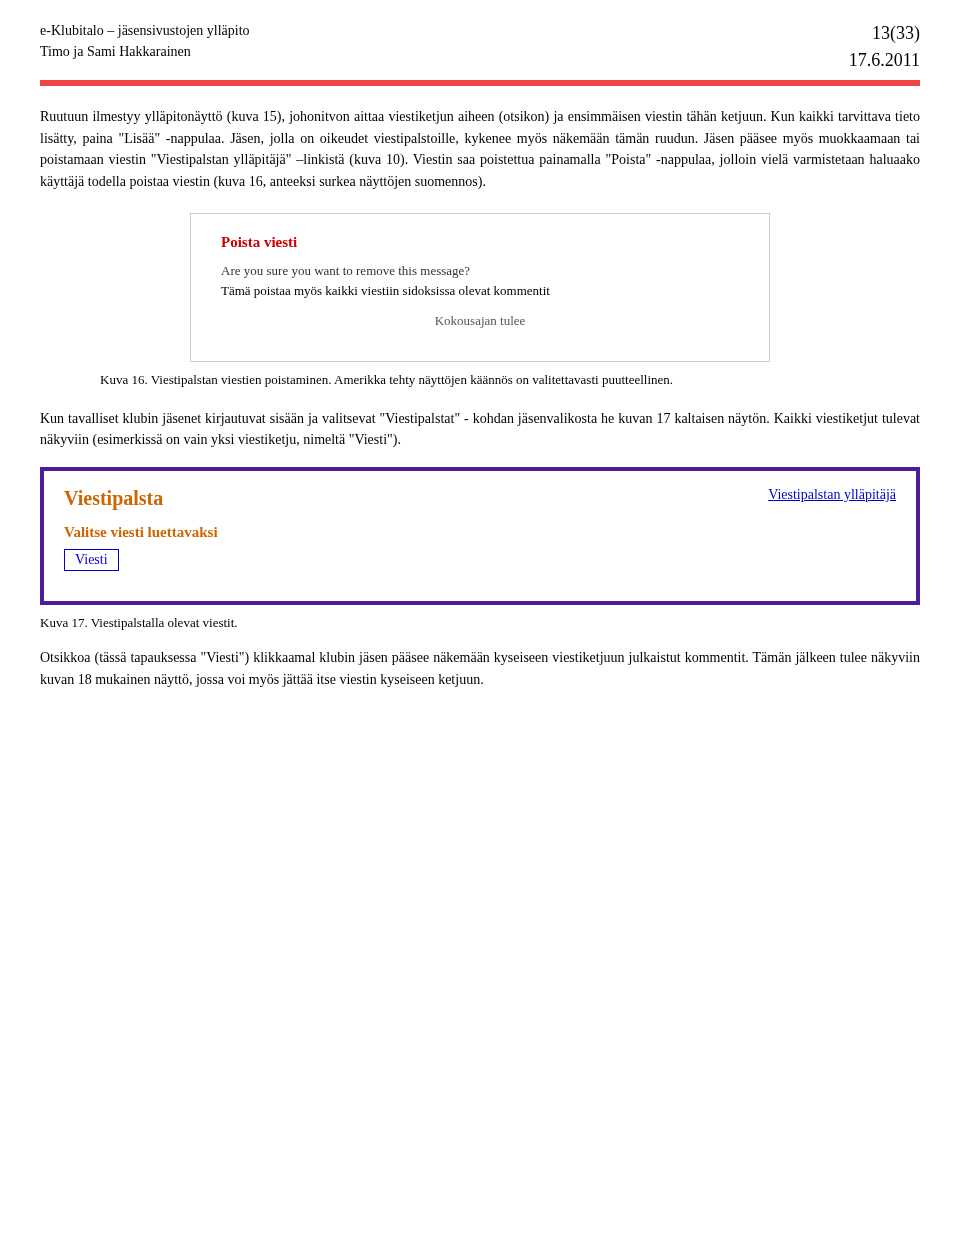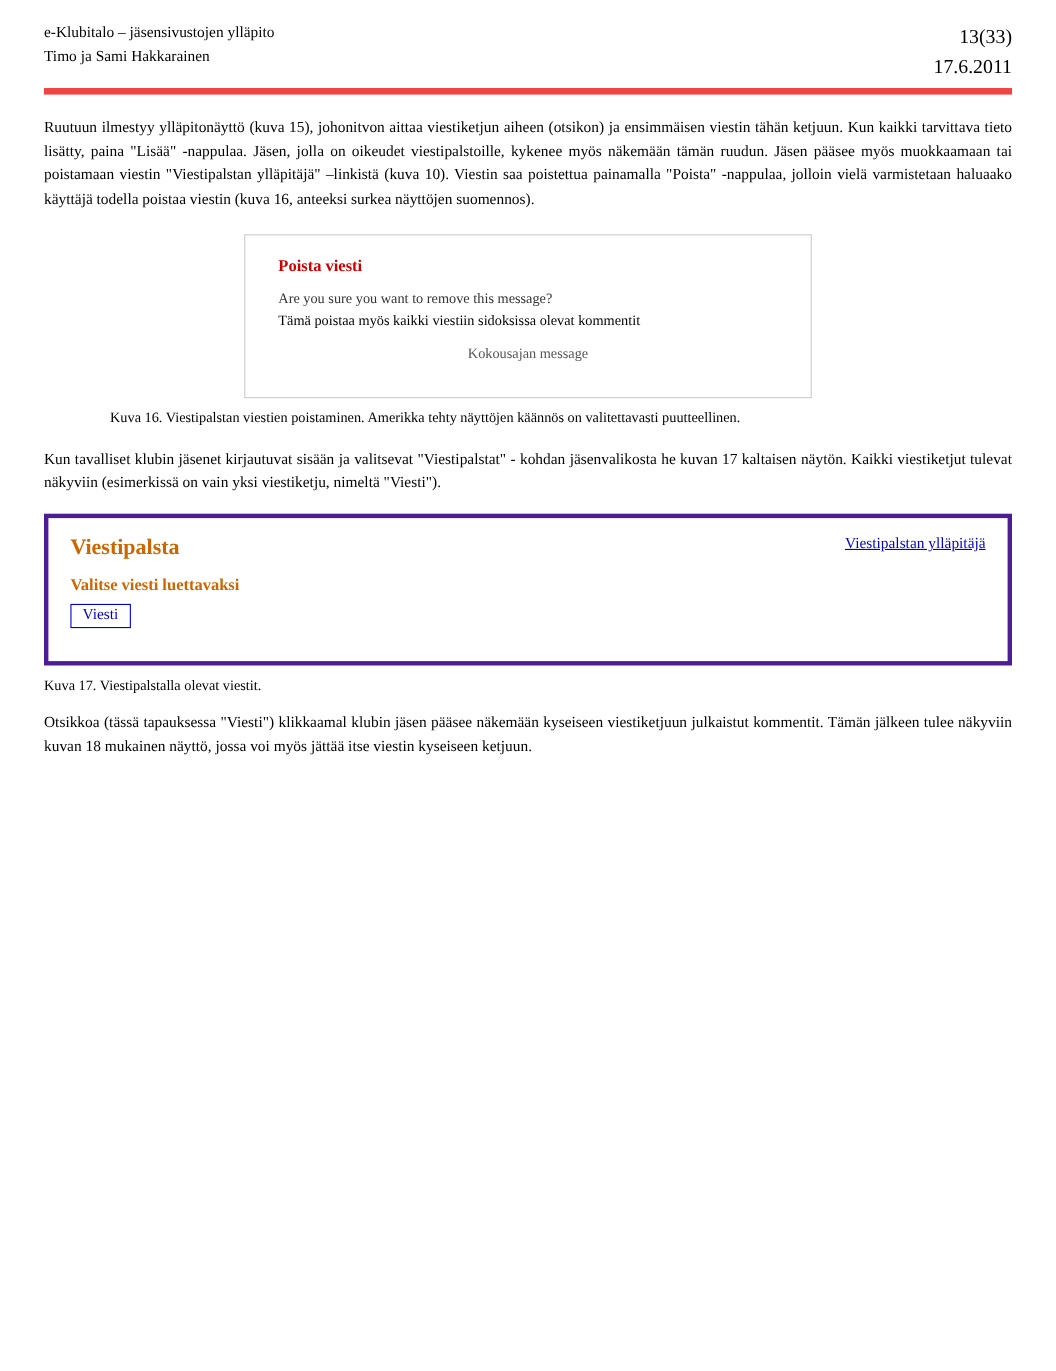--- a/index.html
+++ b/index.html
@@ -42,21 +42,21 @@
       line-height: 1.55;
       margin-bottom: 14px;
       text-align: justify;
     }
 
     
     .figure-box {
       border: 1px solid #ccc;
       padding: 20px 30px 20px 30px;
       margin: 20px auto 10px auto;
-      width: 516px;
+      width: 580px;
       background: #fff;
     }
     .figure-title {
       font-size: 15px;
       font-weight: bold;
       color: #c00;
       margin-bottom: 12px;
     }
     .figure-question {
       font-size: 13px;
@@ -176,21 +176,21 @@
     viestipalstoille, kykenee myös näkemään tämän ruudun. Jäsen pääsee myös muokkaamaan tai poistamaan
     viestin "Viestipalstan ylläpitäjä" –linkistä (kuva 10). Viestin saa poistettua painamalla "Poista" -nappulaa,
     jolloin vielä varmistetaan haluaako käyttäjä todella poistaa viestin (kuva 16, anteeksi surkea näyttöjen
     suomennos).
   </p>
 
   <div class="figure-box">
     <div class="figure-title">Poista viesti</div>
     <div class="figure-question">Are you sure you want to remove this message?</div>
     <div class="figure-warning-black">Tämä poistaa myös kaikki viestiin sidoksissa olevat kommentit</div>
-    <div class="figure-message-label">Kokousajan message</div>
+    <div class="figure-message-label">Kokousajan tulee</div>
   </div>
 
   <div class="figure-caption">
     <span>Kuva 16.  Viestipalstan viestien poistaminen.  Amerikka tehty näyttöjen käännös on valitettavasti puutteellinen.</span>
   </div>
 
 
   <p class="body-text">
     Kun tavalliset klubin jäsenet kirjautuvat sisään ja valitsevat "Viestipalstat" - kohdan jäsenvalikosta he kuvan
     17 kaltaisen näytön. Kaikki viestiketjut tulevat näkyviin (esimerkissä on vain yksi viestiketju, nimeltä

